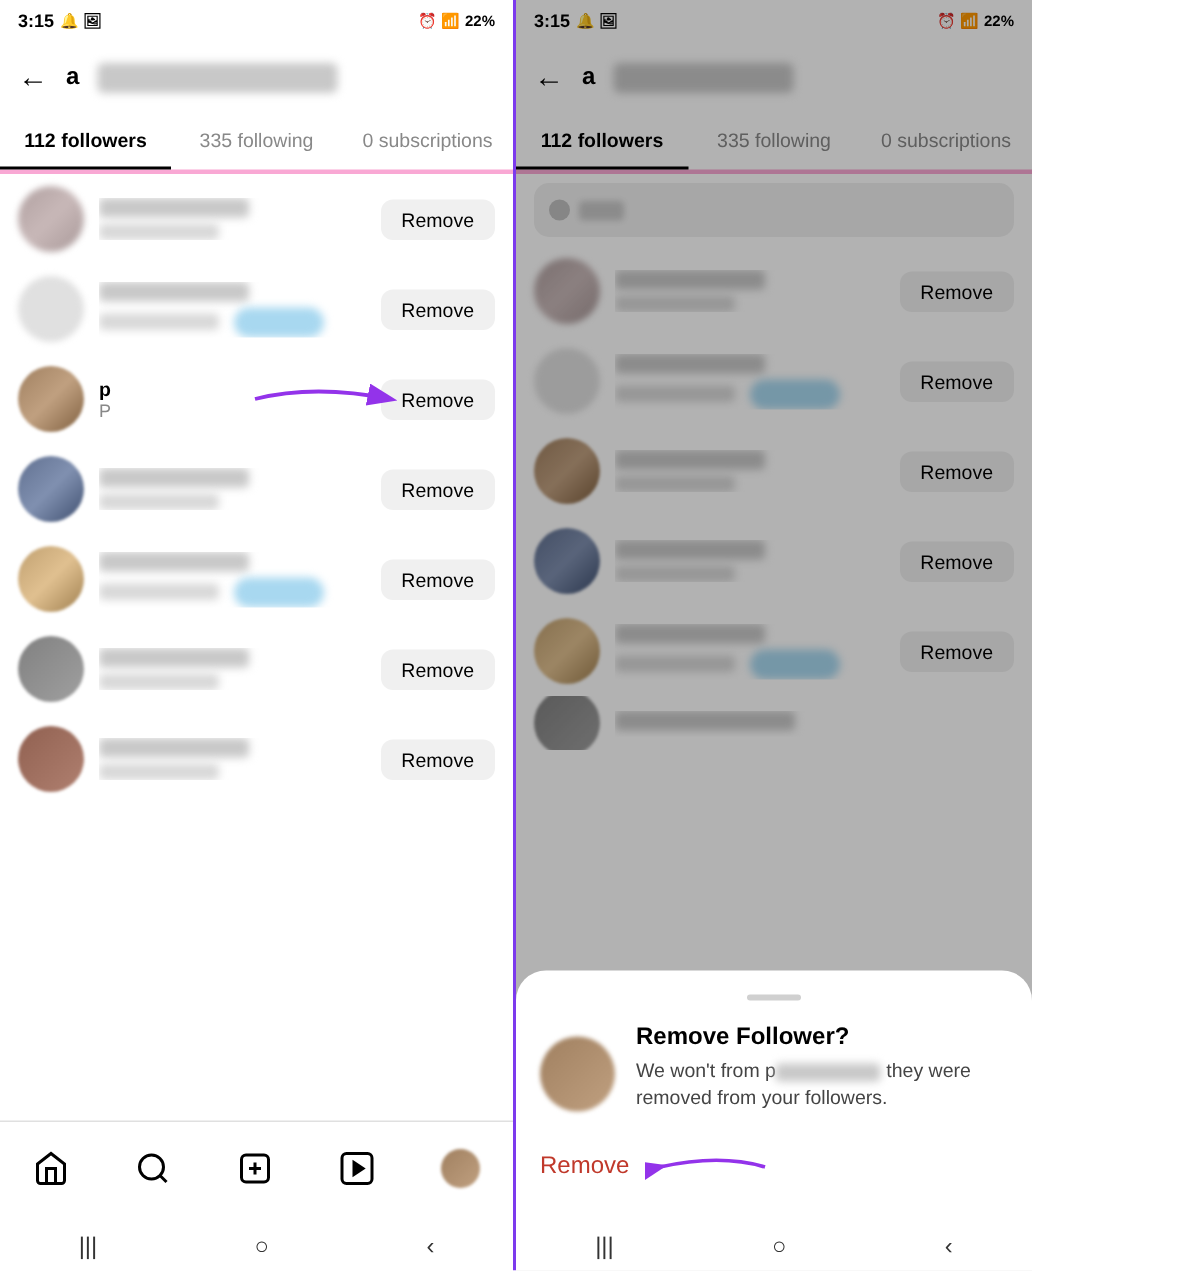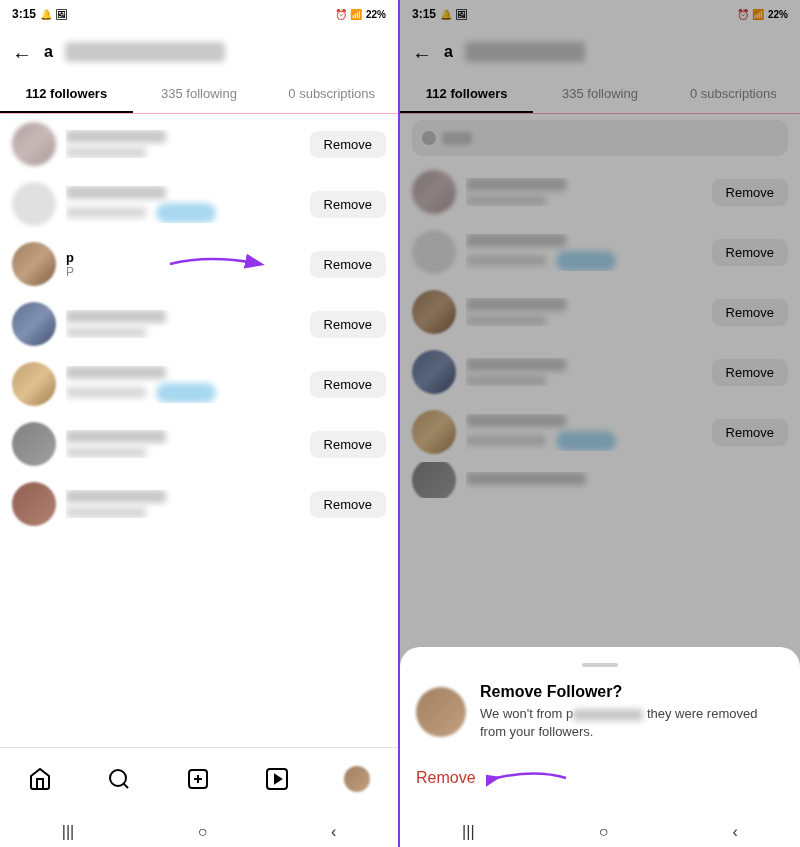--- a/index.html
+++ b/index.html
@@ -6,21 +6,21 @@
     body {
       width: 800px;
       height: 847px;
       display: flex;
       font-family: -apple-system, BlinkMacSystemFont, 'Segoe UI', sans-serif;
       overflow: hidden;
       background: #fff;
     }
 
     .phone-panel {
-      width: 400px;
+      width: 344px;
       height: 847px;
       display: flex;
       flex-direction: column;
       background: #fff;
       border-right: 2px solid #7c3aed;
       position: relative;
       overflow: hidden;
     }
     .phone-panel.right {
       border-right: none;
@@ -64,21 +64,21 @@
     }
     .username-a {
       font-size: 16px;
       font-weight: 600;
       color: #000;
     }
 
     
     .tabs {
       display: flex;
-      border-bottom: 1px solid #f9a8d4;
+      border-bottom: 3px solid #f9a8d4;
       background: #fff;
     }
     .tab {
       padding: 10px 0;
       font-size: 13px;
       color: #888;
       cursor: pointer;
       flex: 1;
       text-align: center;
       white-space: nowrap;
@@ -248,21 +248,21 @@
       width: 36px;
       height: 4px;
       background: #d0d0d0;
       border-radius: 2px;
       margin: 0 auto 16px;
     }
 
     .sheet-content {
       display: flex;
       gap: 14px;
-      align-items: center;
+      align-items: flex-end;
       margin-bottom: 12px;
     }
 
     .sheet-avatar {
       width: 50px;
       height: 50px;
       border-radius: 50%;
       background: linear-gradient(135deg, #a08060, #c0a080);
       filter: blur(1.5px);
       flex-shrink: 0;

